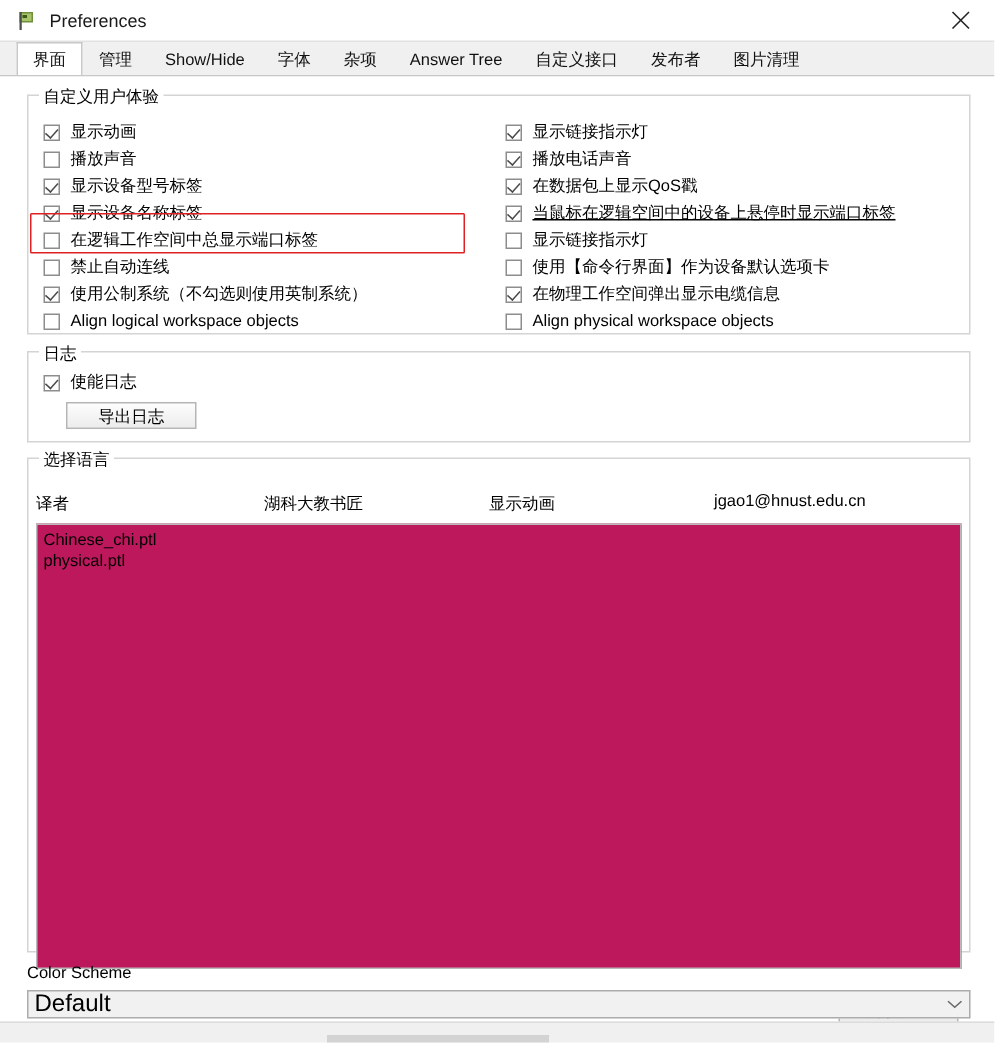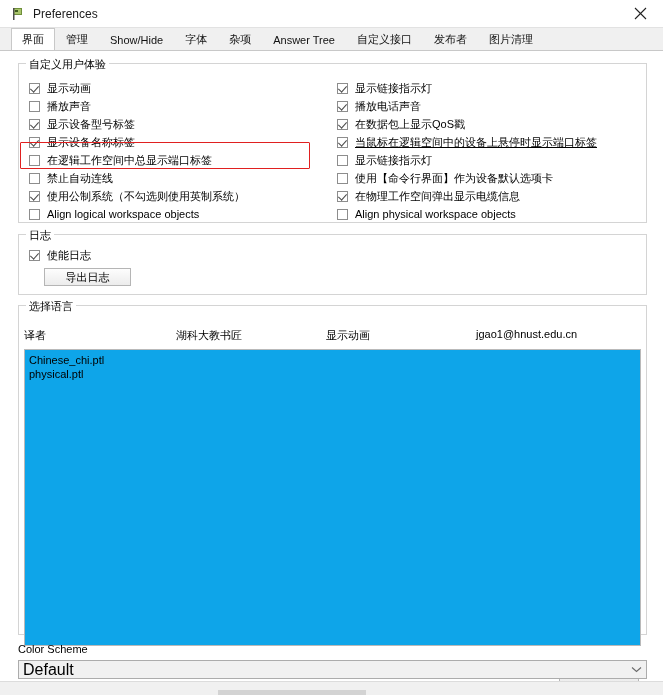--- a/index.html
+++ b/index.html
@@ -184,21 +184,21 @@
   .lang-head .c2 { left: 306px; }
   .lang-head .c3 { left: 456px; }
 
   .lang-list {
     position: absolute;
     left: 5px;
     top: 43px;
     width: 617px;
     height: 297px;
     border: 1px solid #b9b9b9;
-    background: #0ea5e9;
+    background: #be185d;
     box-sizing: border-box;
     padding: 3px 4px;
     overflow: hidden;
   }
   .lang-item {
     font-size: 11px;
     line-height: 14px;
     color: #000;
     white-space: nowrap;
   }

